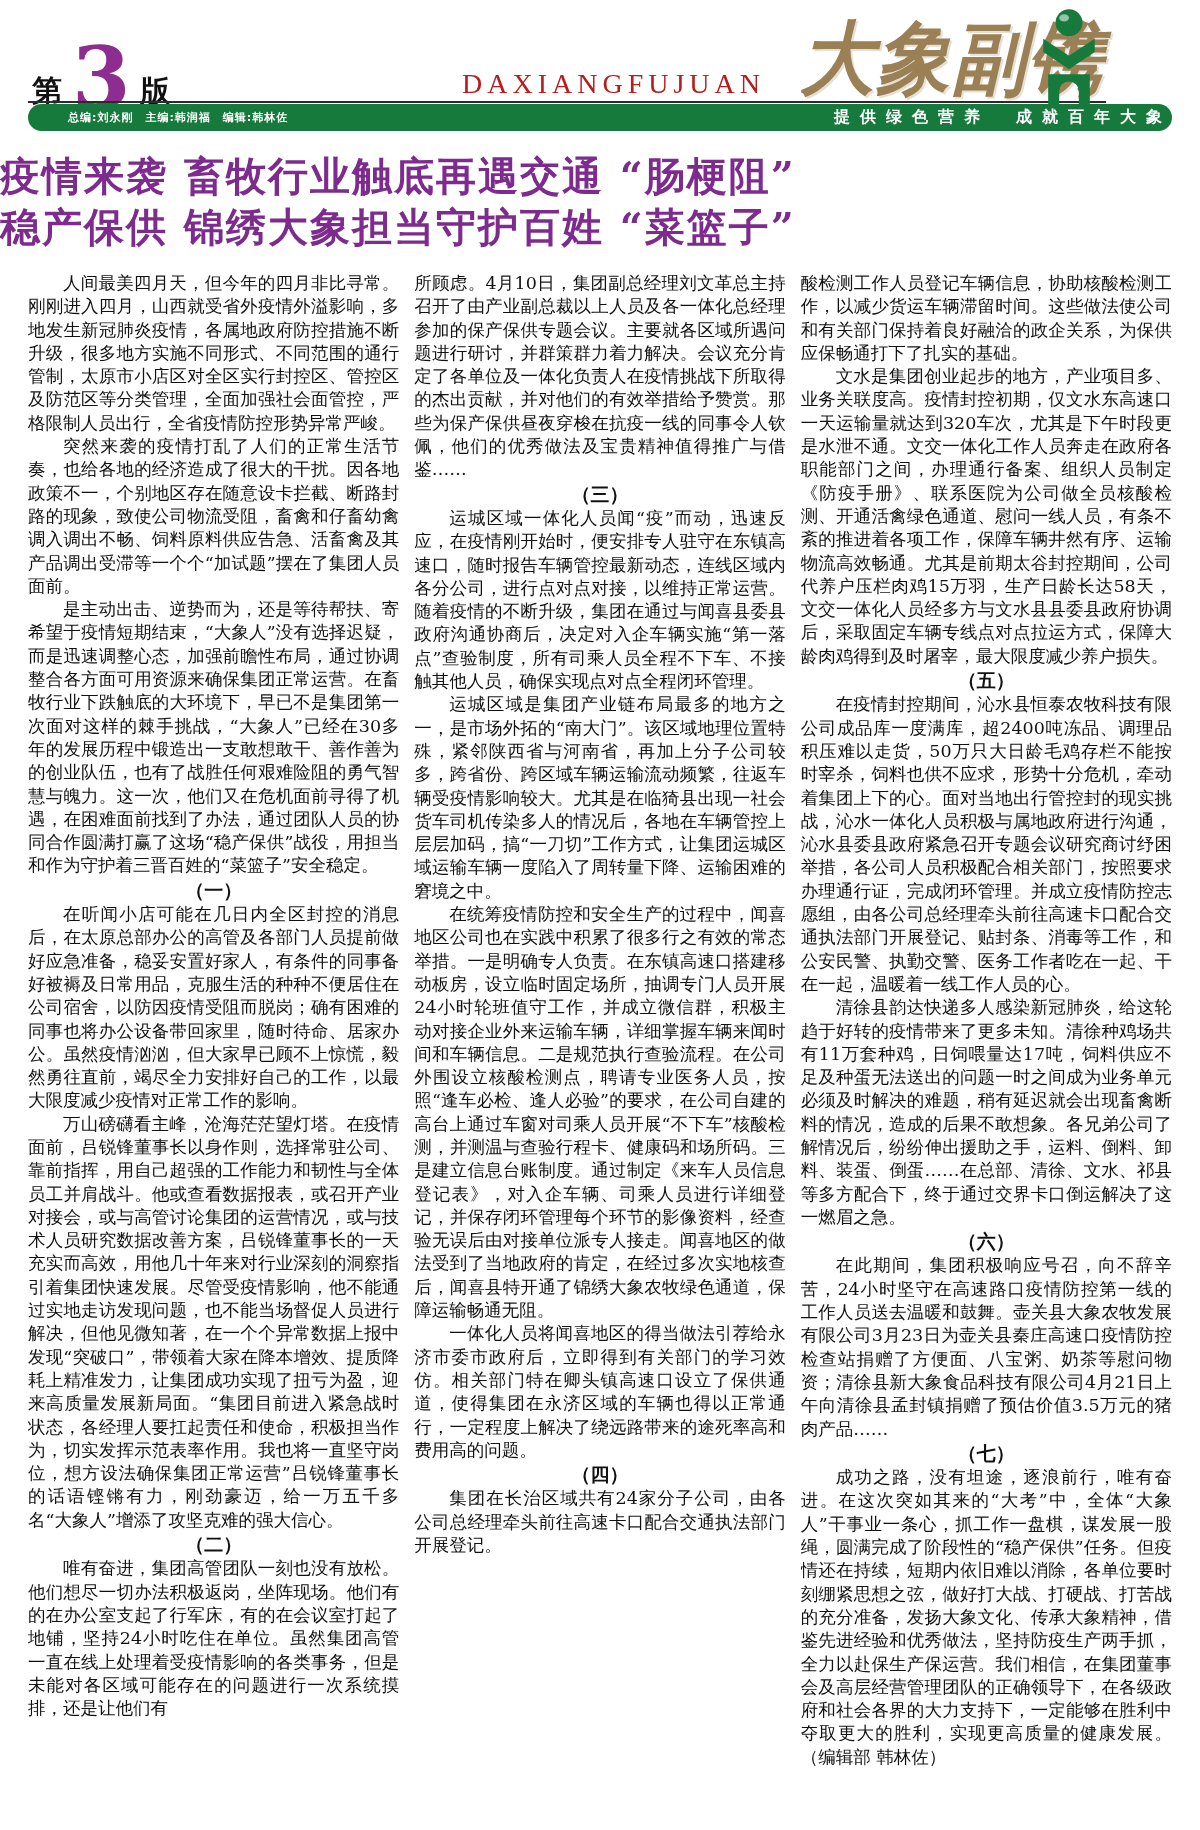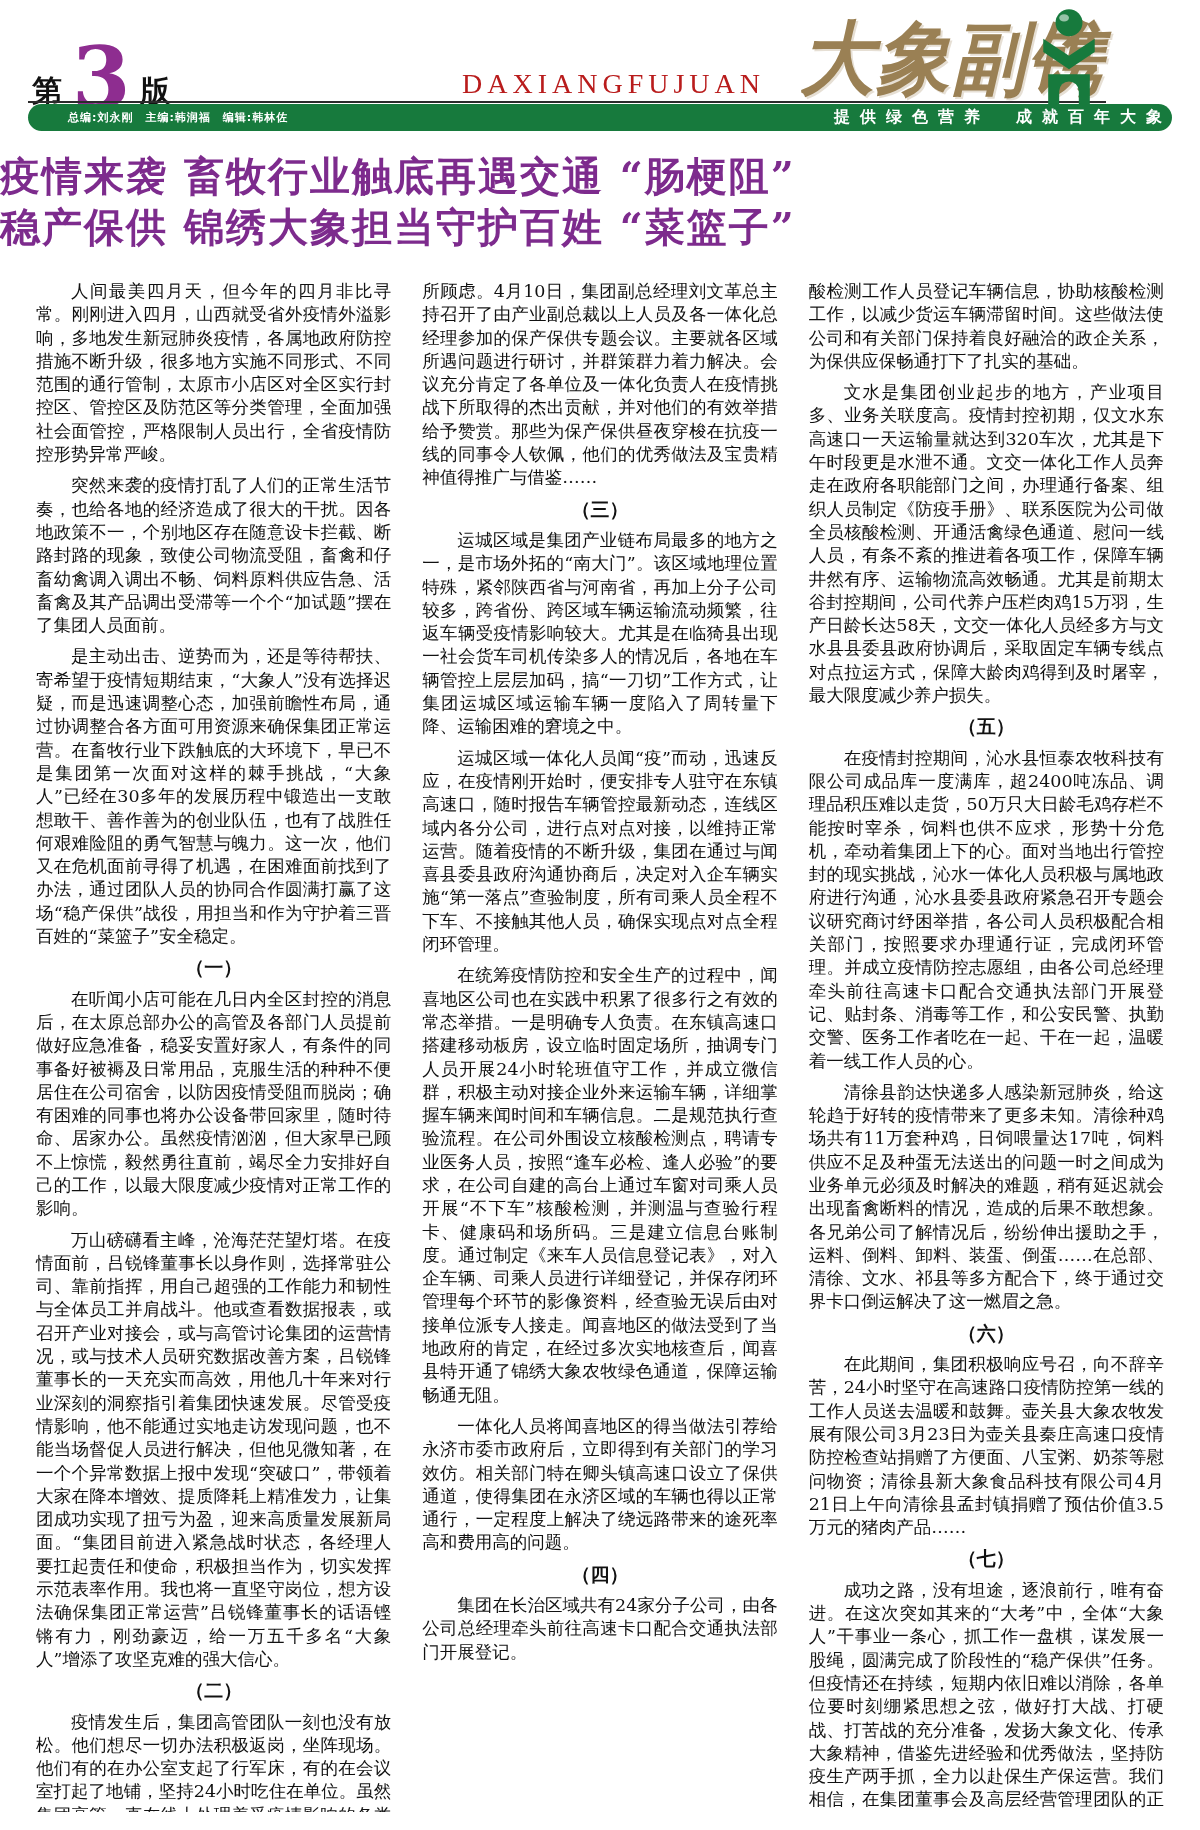--- a/index.html
+++ b/index.html
@@ -27,21 +27,21 @@
   .greenbar .slogan{font-size:16px;letter-spacing:10px;font-family:"DejaVu Sans","Liberation Sans",sans-serif;}
 
   
   .headline{position:absolute;left:0;top:150px;width:100%;text-align:left;color:#7d2b8d;
             font-weight:bold;font-size:40px;line-height:51px;letter-spacing:2px;
             font-family:"DejaVu Serif","Liberation Serif",serif;}
 
   
   .body{position:absolute;left:28px;top:272px;width:1144px;display:flex;gap:15px;}
   .col{flex:1;height:1540px;overflow:hidden;text-align:justify;font-size:17.5px;line-height:23.3px;}
-  .col p{margin:8px;}
+  .col p{margin:0;}
   .col p.p{text-indent:2em;}
   .col p.cont{text-indent:0;}
   .col h3.heading{margin:1px 0;text-align:center;font-size:19px;font-weight:bold;text-indent:0;
                   font-family:"DejaVu Serif","Liberation Serif",serif;}
 </style>
 </head>
 <body>
 
 <div class="page">
 
@@ -75,27 +75,27 @@
 
   <div class="body">
     <div class="col">
         <p class="p">人间最美四月天，但今年的四月非比寻常。刚刚进入四月，山西就受省外疫情外溢影响，多地发生新冠肺炎疫情，各属地政府防控措施不断升级，很多地方实施不同形式、不同范围的通行管制，太原市小店区对全区实行封控区、管控区及防范区等分类管理，全面加强社会面管控，严格限制人员出行，全省疫情防控形势异常严峻。</p>
         <p class="p">突然来袭的疫情打乱了人们的正常生活节奏，也给各地的经济造成了很大的干扰。因各地政策不一，个别地区存在随意设卡拦截、断路封路的现象，致使公司物流受阻，畜禽和仔畜幼禽调入调出不畅、饲料原料供应告急、活畜禽及其产品调出受滞等一个个“加试题”摆在了集团人员面前。</p>
         <p class="p">是主动出击、逆势而为，还是等待帮扶、寄希望于疫情短期结束，“大象人”没有选择迟疑，而是迅速调整心态，加强前瞻性布局，通过协调整合各方面可用资源来确保集团正常运营。在畜牧行业下跌触底的大环境下，早已不是集团第一次面对这样的棘手挑战，“大象人”已经在30多年的发展历程中锻造出一支敢想敢干、善作善为的创业队伍，也有了战胜任何艰难险阻的勇气智慧与魄力。这一次，他们又在危机面前寻得了机遇，在困难面前找到了办法，通过团队人员的协同合作圆满打赢了这场“稳产保供”战役，用担当和作为守护着三晋百姓的“菜篮子”安全稳定。</p>
         <h3 class="heading">（一）</h3>
         <p class="p">在听闻小店可能在几日内全区封控的消息后，在太原总部办公的高管及各部门人员提前做好应急准备，稳妥安置好家人，有条件的同事备好被褥及日常用品，克服生活的种种不便居住在公司宿舍，以防因疫情受阻而脱岗；确有困难的同事也将办公设备带回家里，随时待命、居家办公。虽然疫情汹汹，但大家早已顾不上惊慌，毅然勇往直前，竭尽全力安排好自己的工作，以最大限度减少疫情对正常工作的影响。</p>
         <p class="p">万山磅礴看主峰，沧海茫茫望灯塔。在疫情面前，吕锐锋董事长以身作则，选择常驻公司、靠前指挥，用自己超强的工作能力和韧性与全体员工并肩战斗。他或查看数据报表，或召开产业对接会，或与高管讨论集团的运营情况，或与技术人员研究数据改善方案，吕锐锋董事长的一天充实而高效，用他几十年来对行业深刻的洞察指引着集团快速发展。尽管受疫情影响，他不能通过实地走访发现问题，也不能当场督促人员进行解决，但他见微知著，在一个个异常数据上报中发现“突破口”，带领着大家在降本增效、提质降耗上精准发力，让集团成功实现了扭亏为盈，迎来高质量发展新局面。“集团目前进入紧急战时状态，各经理人要扛起责任和使命，积极担当作为，切实发挥示范表率作用。我也将一直坚守岗位，想方设法确保集团正常运营”吕锐锋董事长的话语铿锵有力，刚劲豪迈，给一万五千多名“大象人”增添了攻坚克难的强大信心。</p>
         <h3 class="heading">（二）</h3>
-        <p class="p">疫情发生后，集团高管团队一刻也没有放松。他们想尽一切办法积极返岗，坐阵现场。他们有的在办公室支起了行军床，有的在会议室打起了地铺，坚持24小时吃住在单位。虽然集团高管一直在线上处理着受疫情影响的各类事务，但是未能对各区域可能存在的问题进行一次系统摸排，还是让他们有</p>
+        <p class="p">唯有奋进，集团高管团队一刻也没有放松。他们想尽一切办法积极返岗，坐阵现场。他们有的在办公室支起了行军床，有的在会议室打起了地铺，坚持24小时吃住在单位。虽然集团高管一直在线上处理着受疫情影响的各类事务，但是未能对各区域可能存在的问题进行一次系统摸排，还是让他们有</p>
       </div>
     <div class="col">
         <p class="cont">所顾虑。4月10日，集团副总经理刘文革总主持召开了由产业副总裁以上人员及各一体化总经理参加的保产保供专题会议。主要就各区域所遇问题进行研讨，并群策群力着力解决。会议充分肯定了各单位及一体化负责人在疫情挑战下所取得的杰出贡献，并对他们的有效举措给予赞赏。那些为保产保供昼夜穿梭在抗疫一线的同事令人钦佩，他们的优秀做法及宝贵精神值得推广与借鉴……</p>
         <h3 class="heading">（三）</h3>
+        <p class="p">运城区域一体化人员闻“疫”而动，迅速反应，在疫情刚开始时，便安排专人驻守在东镇高速口，随时报告车辆管控最新动态，连线区域内各分公司，进行点对点对接，以维持正常运营。随着疫情的不断升级，集团在通过与闻喜县委县政府沟通协商后，决定对入企车辆实施“第一落点”查验制度，所有司乘人员全程不下车、不接触其他人员，确保实现点对点全程闭环管理。</p>
         <p class="p">运城区域是集团产业链布局最多的地方之一，是市场外拓的“南大门”。该区域地理位置特殊，紧邻陕西省与河南省，再加上分子公司较多，跨省份、跨区域车辆运输流动频繁，往返车辆受疫情影响较大。尤其是在临猗县出现一社会货车司机传染多人的情况后，各地在车辆管控上层层加码，搞“一刀切”工作方式，让集团运城区域运输车辆一度陷入了周转量下降、运输困难的窘境之中。</p>
-        <p class="p">运城区域一体化人员闻“疫”而动，迅速反应，在疫情刚开始时，便安排专人驻守在东镇高速口，随时报告车辆管控最新动态，连线区域内各分公司，进行点对点对接，以维持正常运营。随着疫情的不断升级，集团在通过与闻喜县委县政府沟通协商后，决定对入企车辆实施“第一落点”查验制度，所有司乘人员全程不下车、不接触其他人员，确保实现点对点全程闭环管理。</p>
         <p class="p">在统筹疫情防控和安全生产的过程中，闻喜地区公司也在实践中积累了很多行之有效的常态举措。一是明确专人负责。在东镇高速口搭建移动板房，设立临时固定场所，抽调专门人员开展24小时轮班值守工作，并成立微信群，积极主动对接企业外来运输车辆，详细掌握车辆来闻时间和车辆信息。二是规范执行查验流程。在公司外围设立核酸检测点，聘请专业医务人员，按照“逢车必检、逢人必验”的要求，在公司自建的高台上通过车窗对司乘人员开展“不下车”核酸检测，并测温与查验行程卡、健康码和场所码。三是建立信息台账制度。通过制定《来车人员信息登记表》，对入企车辆、司乘人员进行详细登记，并保存闭环管理每个环节的影像资料，经查验无误后由对接单位派专人接走。闻喜地区的做法受到了当地政府的肯定，在经过多次实地核查后，闻喜县特开通了锦绣大象农牧绿色通道，保障运输畅通无阻。</p>
         <p class="p">一体化人员将闻喜地区的得当做法引荐给永济市委市政府后，立即得到有关部门的学习效仿。相关部门特在卿头镇高速口设立了保供通道，使得集团在永济区域的车辆也得以正常通行，一定程度上解决了绕远路带来的途死率高和费用高的问题。</p>
         <h3 class="heading">（四）</h3>
         <p class="p">集团在长治区域共有24家分子公司，由各公司总经理牵头前往高速卡口配合交通执法部门开展登记。</p>
       </div>
     <div class="col">
         <p class="cont">酸检测工作人员登记车辆信息，协助核酸检测工作，以减少货运车辆滞留时间。这些做法使公司和有关部门保持着良好融洽的政企关系，为保供应保畅通打下了扎实的基础。</p>
         <p class="p">文水是集团创业起步的地方，产业项目多、业务关联度高。疫情封控初期，仅文水东高速口一天运输量就达到320车次，尤其是下午时段更是水泄不通。文交一体化工作人员奔走在政府各职能部门之间，办理通行备案、组织人员制定《防疫手册》、联系医院为公司做全员核酸检测、开通活禽绿色通道、慰问一线人员，有条不紊的推进着各项工作，保障车辆井然有序、运输物流高效畅通。尤其是前期太谷封控期间，公司代养户压栏肉鸡15万羽，生产日龄长达58天，文交一体化人员经多方与文水县县委县政府协调后，采取固定车辆专线点对点拉运方式，保障大龄肉鸡得到及时屠宰，最大限度减少养户损失。</p>
         <h3 class="heading">（五）</h3>
         <p class="p">在疫情封控期间，沁水县恒泰农牧科技有限公司成品库一度满库，超2400吨冻品、调理品积压难以走货，50万只大日龄毛鸡存栏不能按时宰杀，饲料也供不应求，形势十分危机，牵动着集团上下的心。面对当地出行管控封的现实挑战，沁水一体化人员积极与属地政府进行沟通，沁水县委县政府紧急召开专题会议研究商讨纾困举措，各公司人员积极配合相关部门，按照要求办理通行证，完成闭环管理。并成立疫情防控志愿组，由各公司总经理牵头前往高速卡口配合交通执法部门开展登记、贴封条、消毒等工作，和公安民警、执勤交警、医务工作者吃在一起、干在一起，温暖着一线工作人员的心。</p>

